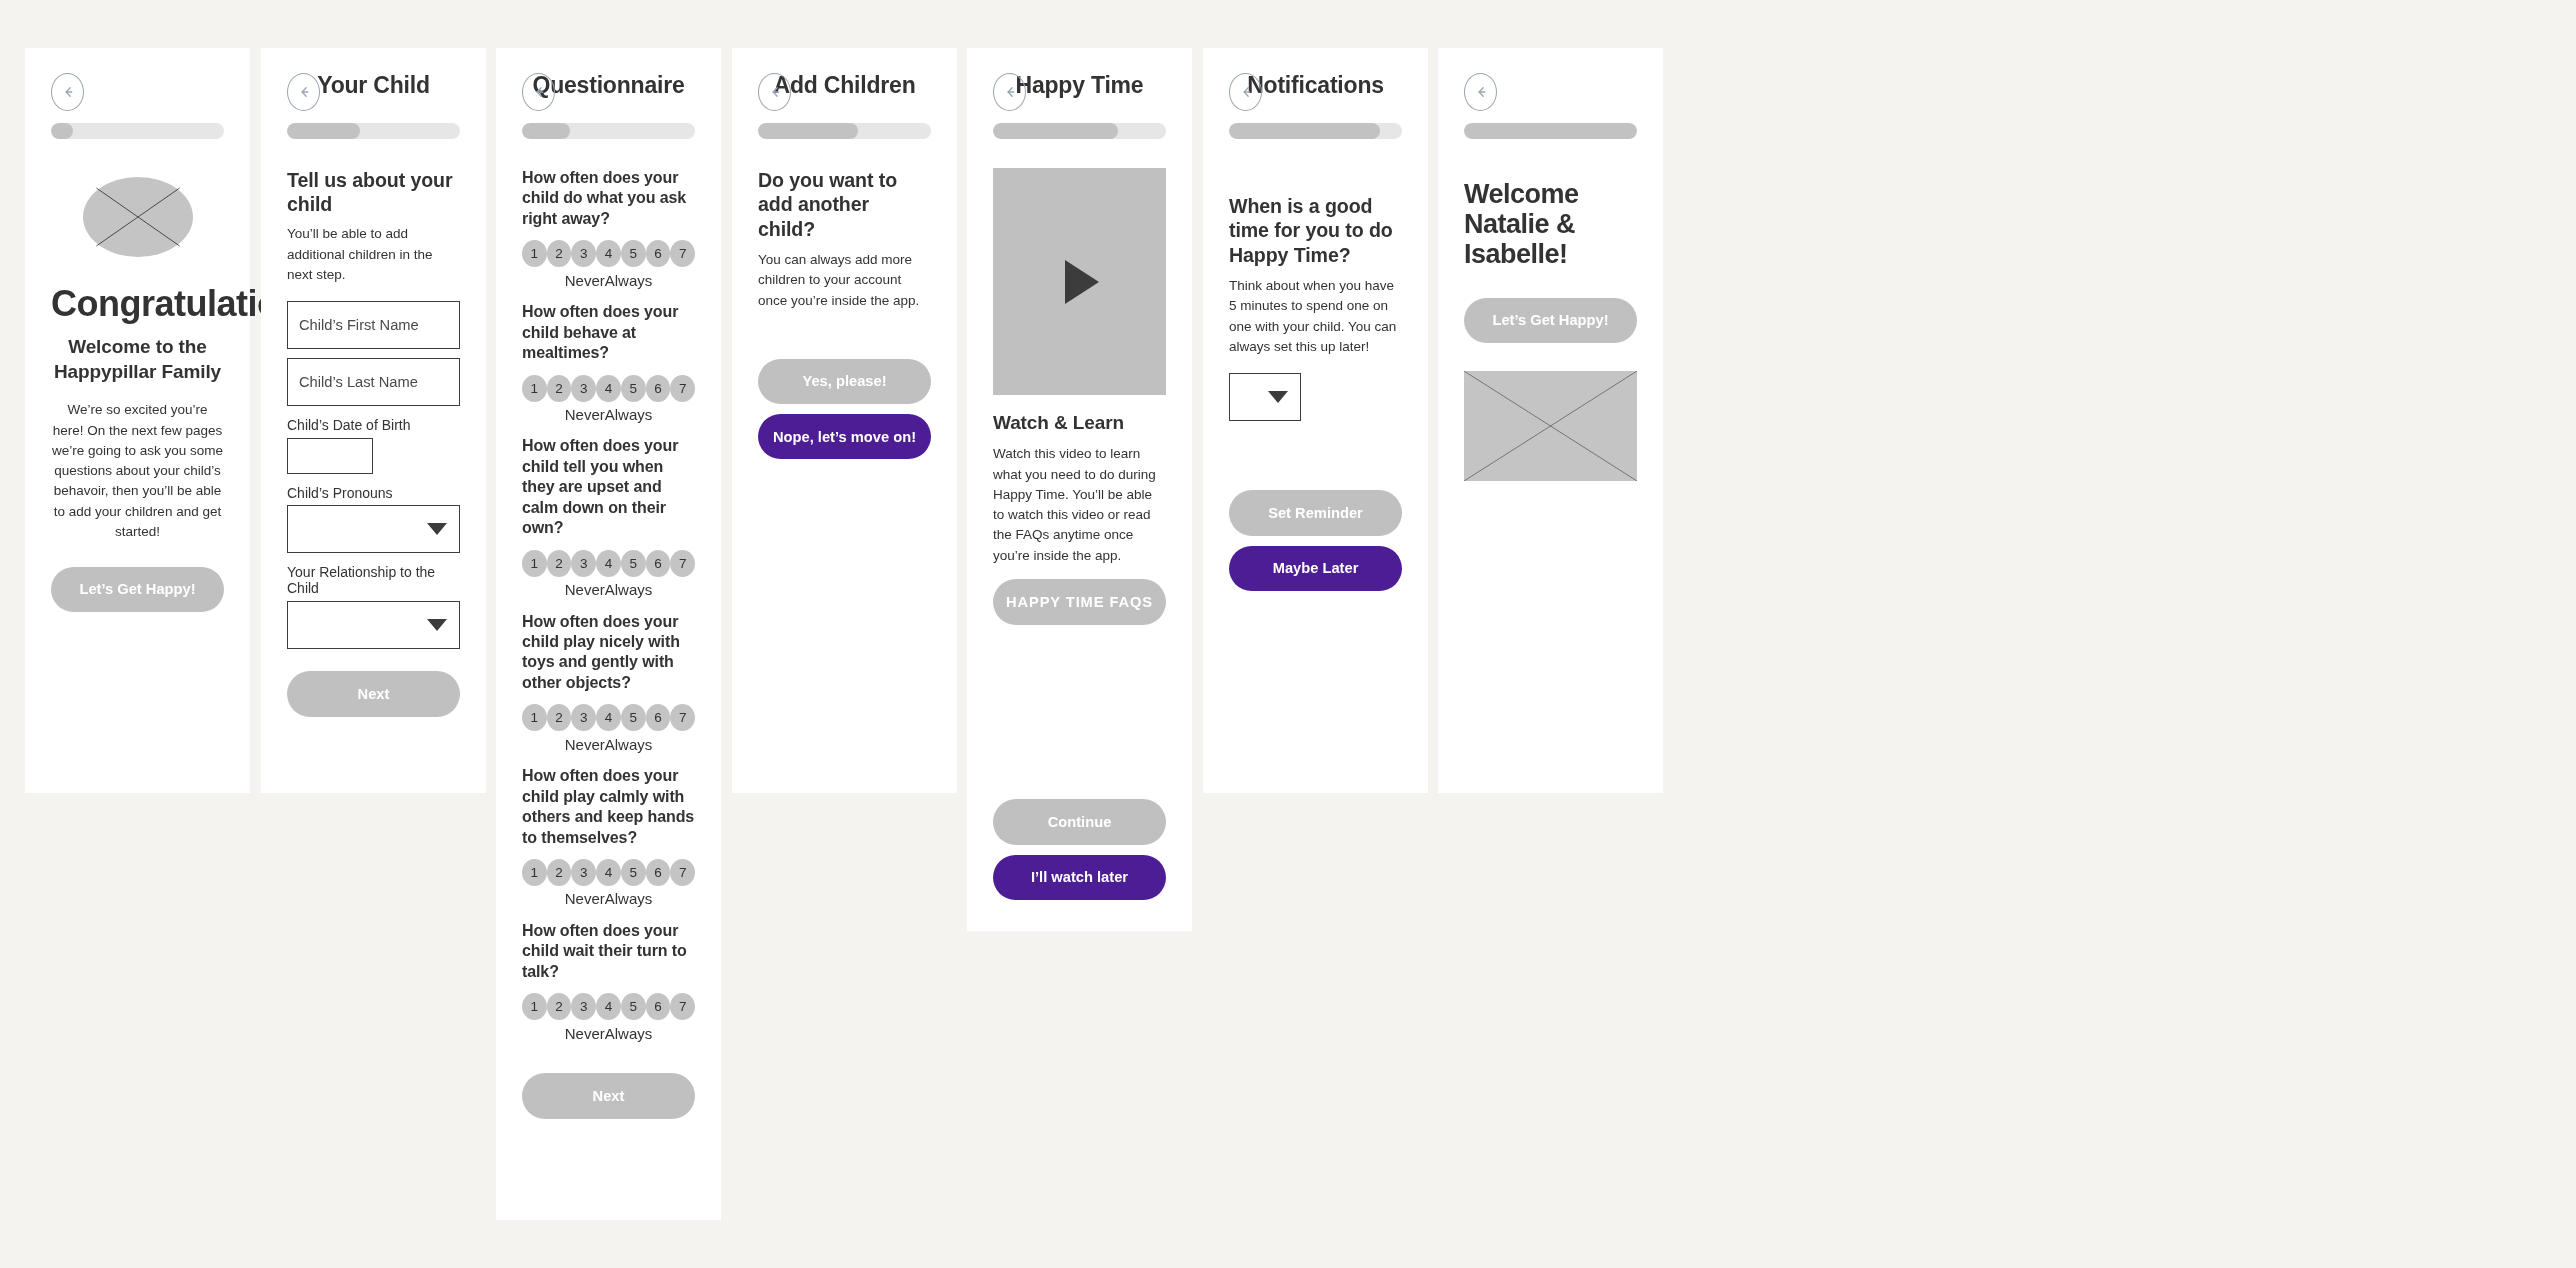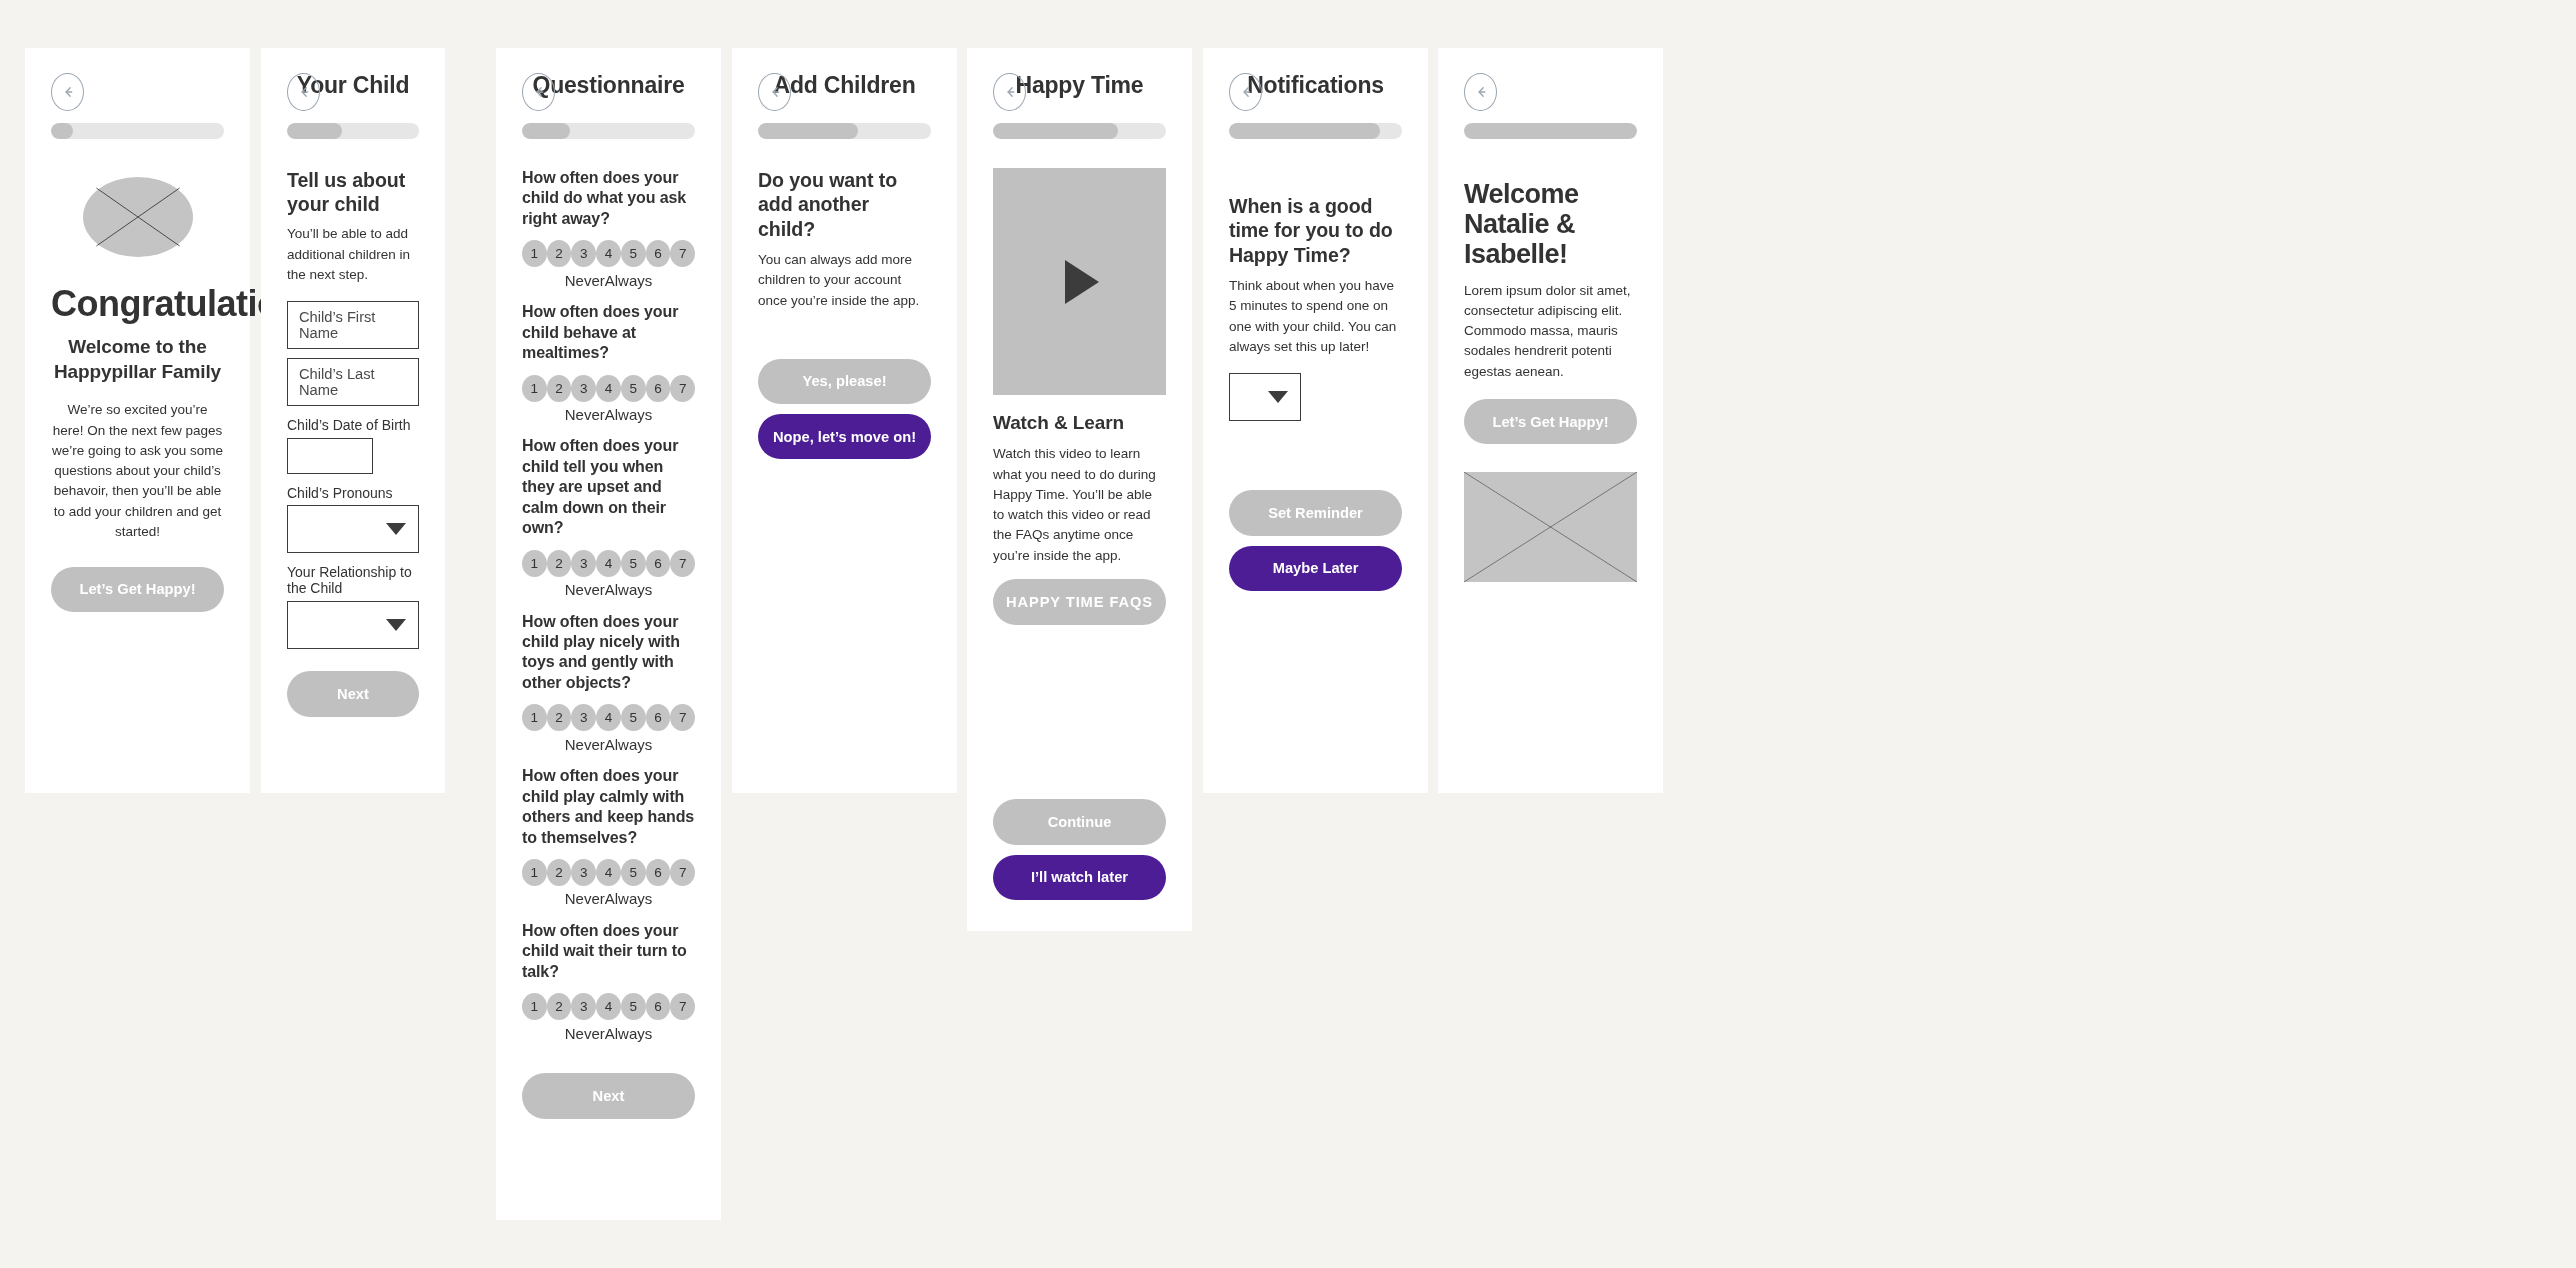--- a/index.html
+++ b/index.html
@@ -254,21 +254,21 @@
     <div style="height:27px"></div>
     <h2 class="big-title center">Congratulations!</h2>
     <div style="height:11px"></div>
     <h3 class="sub-title center">Welcome to the Happypillar Family</h3>
     <div style="height:16px"></div>
     <p class="body-text center">We’re so excited you’re here! On the next few pages we’re going to ask you some questions about your child’s behavoir, then you’ll be able to add your children and get started!</p>
     <div style="height:24.5px"></div>
     <button class="btn btn-primary">Let’s Get Happy!</button>
   </section>
 
-  <section class="screen" style="left:261px; top:48px; width:184px; height:745px;">
+  <section class="screen" style="left:261px; top:48px; width:225px; height:745px;">
     <div class="hdr">
       <div class="back-icon">
         <svg width="16" height="16" viewBox="0 0 26 26">
             <path d="M16.5 6 L10 13 L16.5 20" fill="none" stroke="#9aa5b1" stroke-width="2.2" stroke-linecap="round" stroke-linejoin="round"></path>
             <path d="M10 13 H19" stroke="#9aa5b1" stroke-width="2.2" stroke-linecap="round"></path>
           </svg>
       </div>
       <div class="hdr-title">Your Child</div>
     </div>
     <div class="progress">
@@ -507,21 +507,20 @@
           </svg>
       </div>
       <div class="hdr-title"></div>
     </div>
     <div class="progress">
       <div class="progress-fill" style="width:100%"></div>
     </div>
     <div style="height:11px"></div>
     <h2 class="big-title" style="font-size:27px;">Welcome Natalie &amp; Isabelle!</h2>
     <div style="height:11px"></div>
-    <p class="body-text">Lorem ipsum dolor sit amet, consectetur adipiscing elit. Commodo massa, mauris sodales hendrerit potenti egestas aenean.</p>
     <div style="height:17px"></div>
     <button class="btn btn-primary">Let’s Get Happy!</button>
     <div style="height:28px"></div>
     <div class="rect-ph" style="height:110px;">
       <svg class="ph-cross" viewBox="0 0 284 180" preserveAspectRatio="none">
         <line x1="0" y1="0" x2="284" y2="180" stroke="#333" stroke-width="0.9"></line>
         <line x1="284" y1="0" x2="0" y2="180" stroke="#333" stroke-width="0.9"></line>
       </svg>
     </div>
   </section>

